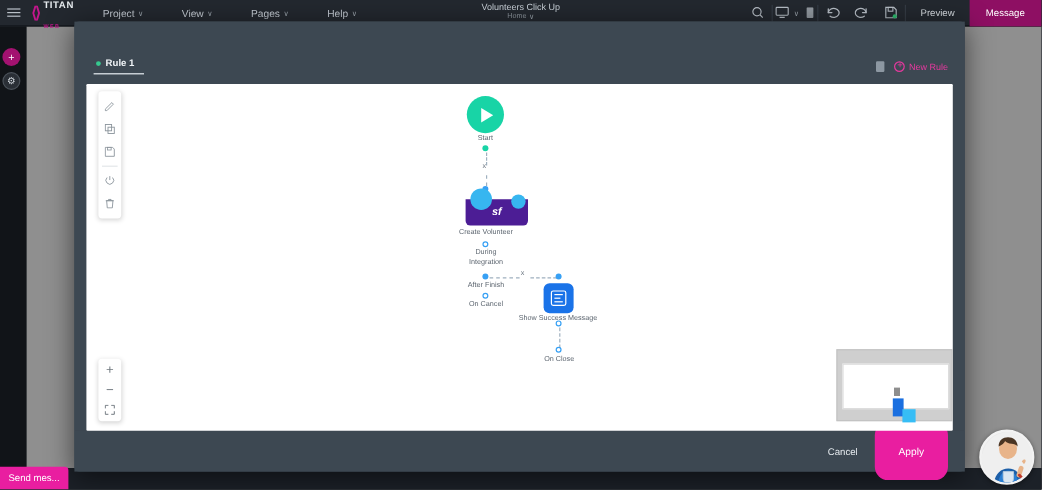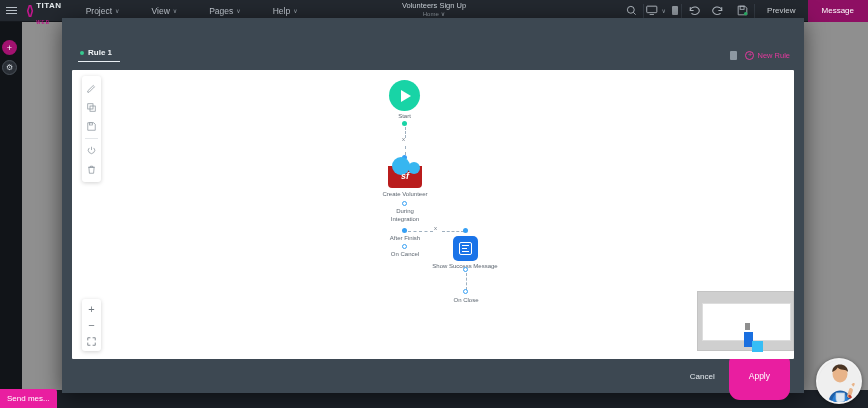--- a/index.html
+++ b/index.html
@@ -130,21 +130,21 @@
   }
   .start-tri { width:0;height:0;border-left:10px solid #fff;border-top:6px solid transparent;border-bottom:6px solid transparent; margin-left:3px;}
   .port { position:absolute; border-radius:50%; }
   .port-green { width:5px; height:5px; background:#18d4a6; }
   .port-blue { width:5px; height:5px; background:#37a0f4; }
   .port-hollow { width:5px; height:5px; border:1px solid #37a0f4; background:#fff; }
   .dash-v { position:absolute; border-left:1px dashed #9fb0bf; }
   .dash-h { position:absolute; border-top:1px dashed #9fb0bf; }
   .x-mark { position:absolute; font-size:6px; color:#6f7984; }
   .cloud {
-    position:relative; width:34px; height:22px; background:#b91c1c; border-radius:0 0 4px 4px;
+    position:relative; width:52px; height:22px; background:#4c1d95; border-radius:0 0 4px 4px;
   }
   .cloud:before { content:""; position:absolute; left:4px; top:-9px; width:18px; height:18px; border-radius:50%; background:#37b6f0; }
   .cloud:after { content:""; position:absolute; right:2px; top:-4px; width:12px; height:12px; border-radius:50%; background:#37b6f0; }
   .cloud-txt { position:absolute; left:0; right:0; top:5px; text-align:center; font-size:9px; font-style:italic;
                color:#fff; font-weight:700; z-index:2; }
   .msg-box {
     width:25px; height:25px; border-radius:5px; background:#1a73e8; display:flex; align-items:center; justify-content:center;
   }
   .msg-inner { width:13px; height:13px; border:1.4px solid #fff; border-radius:2px; display:flex; flex-direction:column; justify-content:center; gap:1.5px; padding:0 2px;}
   .msg-inner i { display:block; height:1.2px; background:#fff; }
@@ -191,21 +191,21 @@
         <span>Pages</span>
         <span class="caret">∨</span>
       </div>
       <div class="menu-item">
         <span>Help</span>
         <span class="caret">∨</span>
       </div>
     </div>
 
     <div class="title-center">
-      <div class="page-title">Volunteers Sign Up</div>
+      <div class="page-title">Volunteers Click Up</div>
       <div class="page-crumb">
         <span>Home</span>
         <span class="caret">∨</span>
       </div>
     </div>
 
     <div class="topright">
       <div class="tb-icon">
         <svg width="11" height="11" viewBox="0 0 16 16">
             <circle cx="7" cy="7" r="5" fill="none" stroke="currentColor" stroke-width="1.4"></circle>

